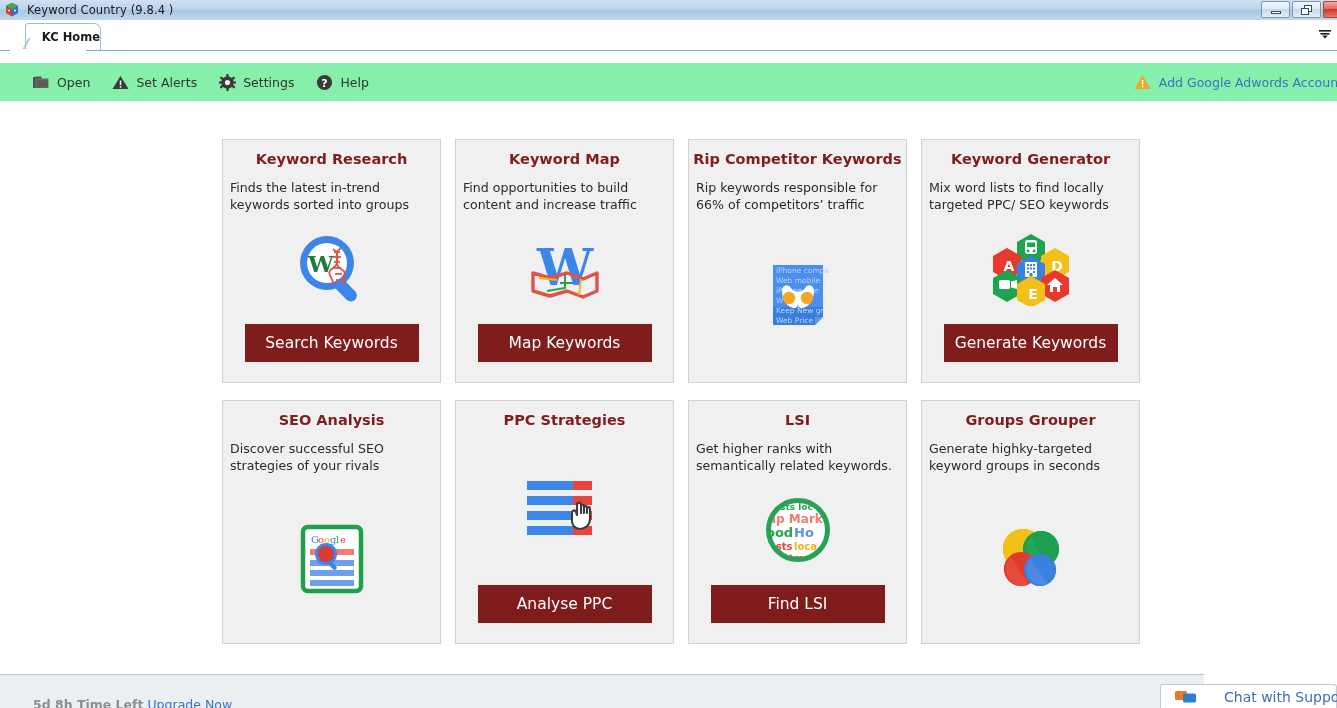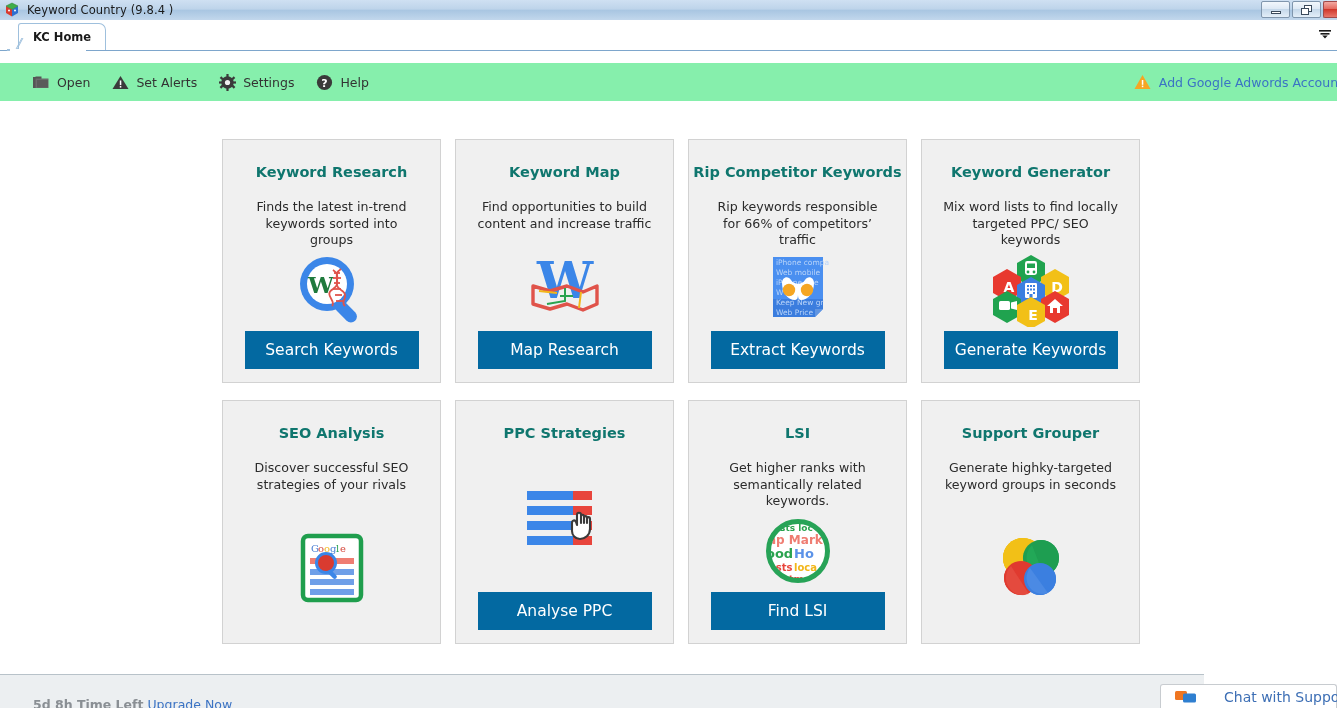--- a/index.html
+++ b/index.html
@@ -36,25 +36,25 @@
   .winbtn.close{
     width:14px;margin-right:0;border-color:#a04a4a;border-right:none;border-radius:2px 0 0 2px;
     background:linear-gradient(to bottom,#f2a9a2 0%,#e3675c 48%,#d0382c 50%,#e8776b 100%);
   }
   
   .tabstrip{
     position:absolute;top:20px;left:0;width:1337px;height:30px;
     background:#ffffff;border-bottom:1px solid #7ea6cc;
   }
   .tab{
-    position:absolute;left:18px;top:3px;height:27px;width:88px;
+    position:absolute;left:25px;top:3px;height:27px;width:76px;
     background:#ffffff;
     border:1px solid #9fc0dd;border-bottom:none;
     border-radius:3px 7px 0 0;
-    display:flex;align-items:center;justify-content:center;
+    display:flex;align-items:center;justify-content:flex-end;
     box-sizing:border-box;
   }
   .tab:before{
     content:"";position:absolute;left:-9px;bottom:-1px;width:9px;height:12px;
     border-bottom:1px solid #9fc0dd;
     box-shadow:inset -1px -1px 0 -0px #9fc0dd;
     background:transparent;
     transform:skewX(-28deg);border-right:1px solid #9fc0dd;
   }
   .tab-label{font-size:11.5px;font-weight:bold;color:#1a1a1a;}
@@ -88,32 +88,32 @@
     position:absolute;left:222px;top:38px;
     display:grid;grid-template-columns:repeat(4,219px);grid-template-rows:244px 244px;
     column-gap:14px;row-gap:17px;
   }
   .card{
     background:#f0f0f0;border:1px solid #d2d2d2;
     display:flex;flex-direction:column;align-items:center;
     box-sizing:border-box;position:relative;
   }
   .card-title{
-    font-size:14.5px;font-weight:bold;color:#0f766e;margin-top:25px;text-align:center;line-height:1.1;
+    font-size:14.5px;font-weight:bold;color:#7f1d1d;margin-top:12px;text-align:center;line-height:1.1;
   }
   .card-desc{
-    font-size:12.6px;color:#2b2b2b;text-align:center;margin-top:18px;line-height:1.33;
-    padding:0 20px;
+    font-size:12.6px;color:#2b2b2b;margin-top:12px;line-height:1.33;
+    padding:0 7px;
   }
   .card-icon{
     flex:1;display:flex;align-items:center;justify-content:center;width:100%;
   }
   .card-btn{
-    width:174px;height:38px;margin-bottom:13px;
-    background:#0369a1;color:#ffffff;
+    width:174px;height:38px;margin-bottom:20px;
+    background:#7f1d1d;color:#ffffff;
     display:flex;align-items:center;justify-content:center;
     font-size:15.5px;border:none;cursor:pointer;
     font-family:"DejaVu Sans", sans-serif;
   }
   
   .footer{
     position:absolute;top:674px;left:0;width:1204px;height:34px;
     background:#eceff1;border-top:1px solid #b8c2c9;
   }
   .footer-text{
@@ -269,21 +269,21 @@
           <g stroke="#f2b619" stroke-width="2" fill="none">
             <path d="M22,45 L40,47"></path>
             <path d="M64,46 L62,62"></path>
           </g>
           <g stroke="#2aa34f" stroke-width="2" fill="none">
             <path d="M30,58 L48,55 L48,42"></path>
             <path d="M43,50 L56,50"></path>
           </g>
         </svg>
       </div>
-      <button class="card-btn">Map Research</button>
+      <button class="card-btn">Map Keywords</button>
     </div>
 
     <div class="card">
       <div class="card-title">Rip Competitor Keywords</div>
       <div class="card-desc">Rip keywords responsible for 66% of competitors’ traffic</div>
       <div class="card-icon">
         <svg width="66" height="70" viewBox="0 0 66 70">
           <path d="M8,2 L50,2 L58,2 L58,54 L50,62 L8,62 Z" fill="#4a8ff0"></path>
           <path d="M58,54 L50,54 L50,62 Z" fill="#9ec4f6"></path>
           <path d="M8,44 L58,44 L58,54 L50,62 L8,62 Z" fill="#2f6fd0" opacity=".55"></path>
@@ -293,21 +293,20 @@
             <text x="11" y="30">iPHone rice</text>
             <text x="11" y="40">W        ton</text>
             <text x="11" y="50">Keep New gr</text>
             <text x="11" y="60">Web Price</text>
           </g>
           <path d="M17,28 C17,22 23,20 26,25 C29,30 37,30 40,25 C43,20 49,22 49,28 C49,38 43,45 36,45 C33,45 33,41 33,39 C33,41 33,45 30,45 C23,45 17,38 17,28 Z" fill="#ffffff"></path>
           <circle cx="24" cy="35" r="6.2" fill="#f5a623"></circle>
           <circle cx="42" cy="35" r="6.2" fill="#f5a623"></circle>
         </svg>
       </div>
-      <button class="card-btn">Extract Keywords</button>
     </div>
 
     <div class="card">
       <div class="card-title">Keyword Generator</div>
       <div class="card-desc">Mix word lists to find locally targeted PPC/ SEO keywords</div>
       <div class="card-icon">
         <svg width="84" height="74" viewBox="0 0 84 74">
           <defs>
             <g id="hx">
                 <polygon points="16,0 30,8 30,24 16,32 2,24 2,8"></polygon>
@@ -424,21 +423,21 @@
             <text x="32" y="56" font-size="10" font-weight="bold" fill="#f2b619">loca</text>
             <text x="8" y="68" font-size="10" font-weight="bold" fill="#e8453c">partm</text>
           </g>
           <circle cx="36" cy="36" r="29.5" fill="none" stroke="#27a357" stroke-width="5"></circle>
         </svg>
       </div>
       <button class="card-btn">Find LSI</button>
     </div>
 
     <div class="card">
-      <div class="card-title">Support Grouper</div>
+      <div class="card-title">Groups Grouper</div>
       <div class="card-desc">Generate highky-targeted keyword groups in seconds</div>
       <div class="card-icon">
         <svg width="72" height="64" viewBox="0 0 72 64">
           <circle cx="28" cy="22" r="20" fill="#f2c017"></circle>
           <circle cx="46" cy="22" r="18" fill="#1e9e51"></circle>
           <circle cx="26" cy="42" r="17" fill="#e03a2f"></circle>
           <circle cx="45" cy="43" r="16" fill="#3b7fe0"></circle>
           <path d="M28,2 a20,20 0 0,1 0,40 a20,20 0 0,1 0,-40" fill="#f2c017"></path>
           <circle cx="28" cy="22" r="20" fill="#f2c017"></circle>
           <path d="M46,4 a18,18 0 1,1 -0.1,0 Z" fill="#1e9e51"></path>

